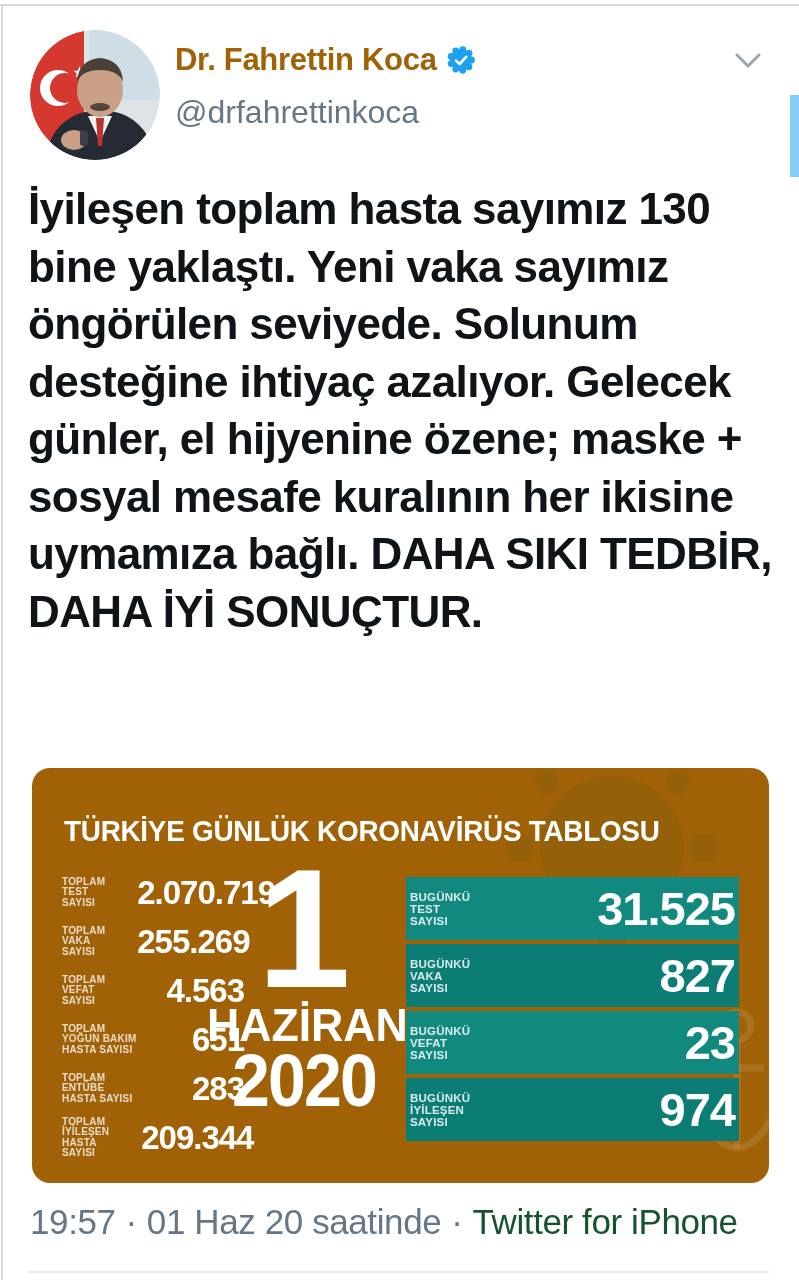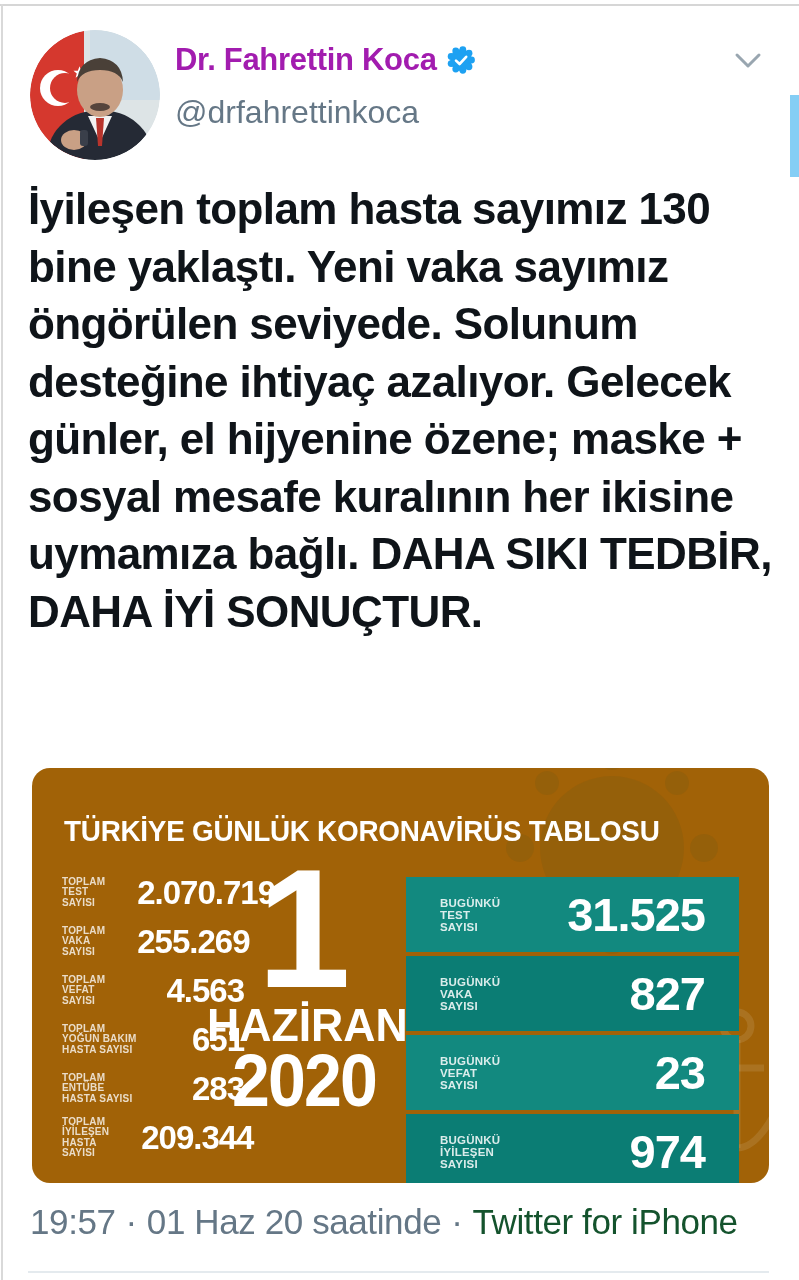--- a/index.html
+++ b/index.html
@@ -13,21 +13,21 @@
   
   .frame-top{position:absolute;top:4px;left:0;width:799px;height:2px;background:#d6d6d6;}
   .frame-left{position:absolute;top:4px;left:1px;width:2px;height:1276px;background:#d9d9d9;}
   .scroll-thumb{position:absolute;right:0;top:95px;width:9px;height:82px;background:#85cef5;}
 
   
   .hdr{position:absolute;left:30px;top:30px;width:740px;height:132px;}
   .avatar{position:absolute;left:0;top:0;width:130px;height:130px;border-radius:50%;overflow:hidden;}
   .names{position:absolute;left:145px;top:12px;}
   .name-row{display:flex;align-items:center;gap:10px;}
-  .disp-name{font-size:31px;font-weight:bold;color:#a21caf;letter-spacing:-0.3px;}
+  .disp-name{font-size:31px;font-weight:bold;color:#a16207;letter-spacing:-0.3px;}
   .handle{font-size:32px;color:#657786;margin-top:16px;}
   .chevron{position:absolute;right:8px;top:22px;width:28px;height:20px;cursor:pointer;}
 
   
   .tweet-text{
     position:absolute;left:28px;top:180px;width:748px;
     font-size:44px;line-height:57.5px;color:#0f1419;letter-spacing:-0.6px;font-weight:bold;
   }
   .tweet-link{color:#1b95e0;text-decoration:none;display:block;}
 
@@ -46,21 +46,21 @@
   .t-label{width:86px;font-size:10px;line-height:10.5px;font-weight:bold;
     color:rgba(255,255,255,0.78);white-space:pre-line;letter-spacing:0.2px;}
   .t-value{flex:1;text-align:right;font-size:33px;font-weight:bold;letter-spacing:-1px;margin-left:32px;}
 
   .date-col{position:absolute;left:172px;top:98px;width:200px;text-align:center;font-weight:bold;}
   .date-day{font-size:168px;line-height:126px;}
   .date-month{font-size:46px;line-height:42px;margin-top:12px;transform:scaleX(0.97);white-space:nowrap;}
   .date-year{font-size:74px;line-height:62px;margin-top:4px;transform:scaleX(0.92);letter-spacing:-2px;}
 
   .daily{position:absolute;left:374px;top:109px;width:333px;}
-  .d-box{height:75px;margin-bottom:4px;display:flex;align-items:center;padding:0 34px;box-sizing:border-box;}
+  .d-box{height:63px;margin-bottom:4px;display:flex;align-items:center;padding:0 4px;box-sizing:border-box;}
   .d-box.shade-a{background:#12897f;}
   .d-box.shade-b{background:#0b7d74;}
   .d-label{flex:1;font-size:11.5px;line-height:12px;font-weight:bold;
     color:rgba(255,255,255,0.85);white-space:pre-line;letter-spacing:0.2px;}
   .d-value{font-size:47px;font-weight:bold;letter-spacing:-1px;}
 
   
   .footer{position:absolute;left:30px;top:1202px;font-size:35px;color:#657786;letter-spacing:-0.4px;}
   .footer .dot{margin:0 10px;}
   .src-link{color:#14532d;text-decoration:none;}

